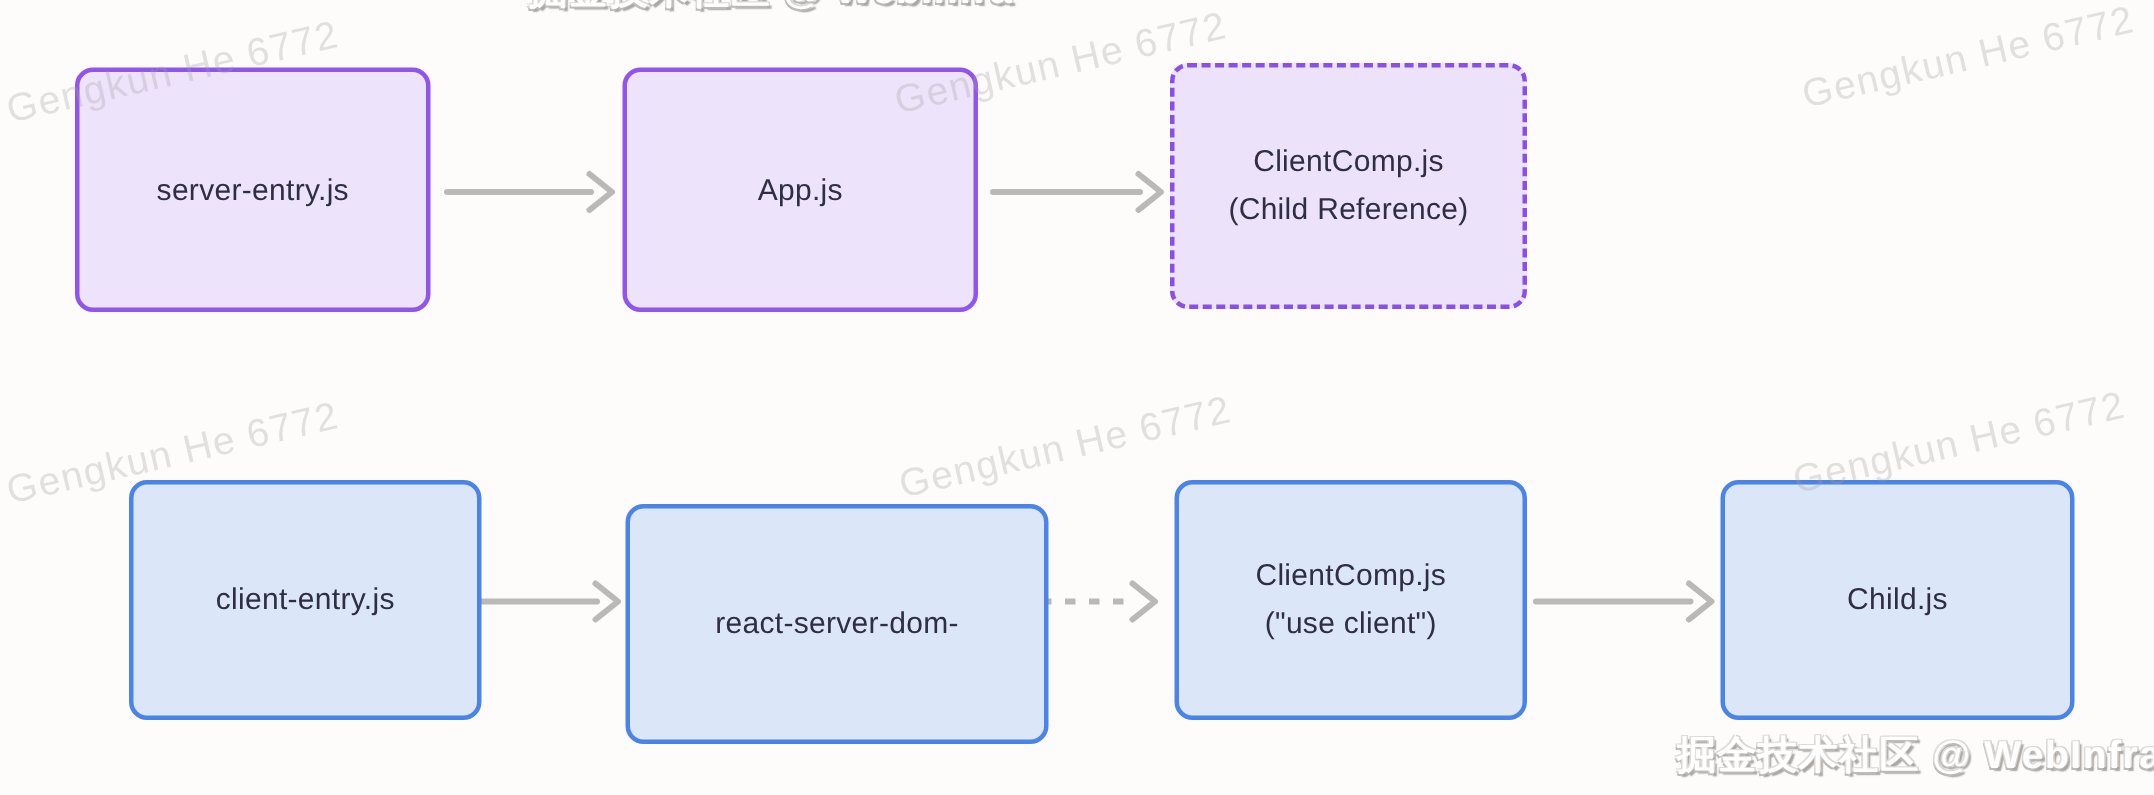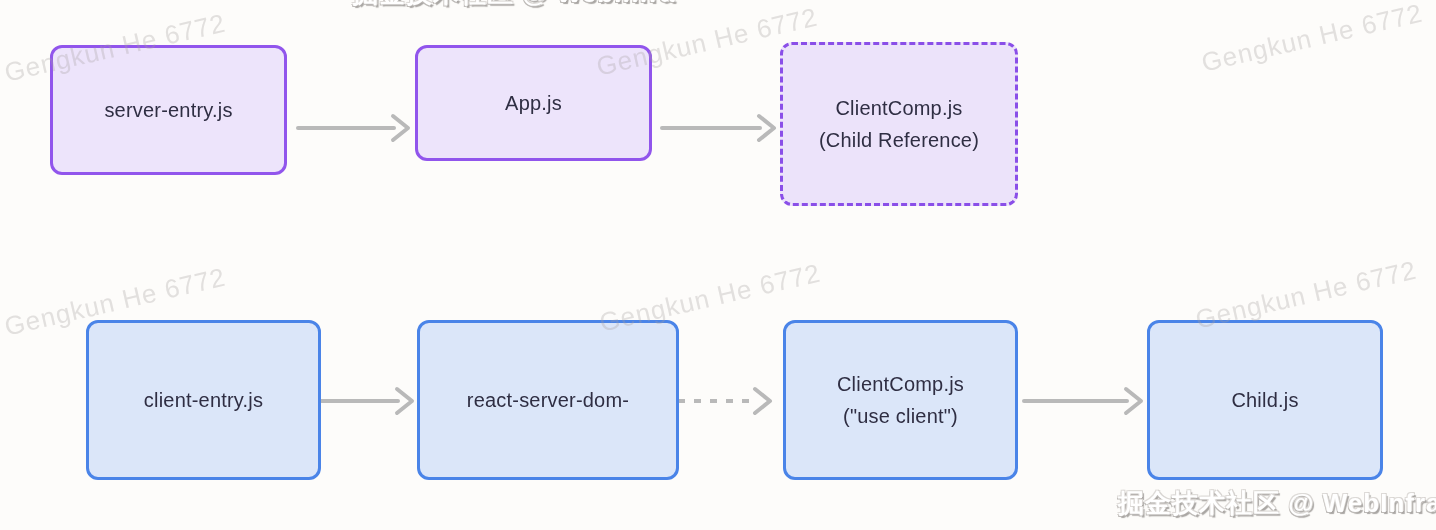--- a/index.html
+++ b/index.html
@@ -13,25 +13,25 @@
     position:absolute;box-sizing:border-box;border-radius:12px;
     display:flex;flex-direction:column;align-items:center;justify-content:center;
     text-align:center;font-size:20px;line-height:32px;color:#2f2e43;
     letter-spacing:0.2px;
   }
   .node .l2:empty{display:none;}
   .purple-solid{background:#ede4fb;border:3px solid #9155ec;}
   .purple-dashed{background:#ece3fa;border:3px dashed #8a4fe8;}
   .blue-solid{background:#dbe6f9;border:3px solid #4a84e8;}
 
-  .n-server-entry{left:50px;top:45px;width:237px;height:130px;}
-  .n-app{left:415px;top:45px;width:237px;height:116px;}
+  .n-server-entry{left:50px;top:45px;width:237px;height:163px;}
+  .n-app{left:415px;top:45px;width:237px;height:163px;}
   .n-client-comp-ref{left:780px;top:42px;width:238px;height:164px;}
   .n-client-entry{left:50px;top:320px;width:235px;height:160px;margin-left:36px;}
-  .n-rsdw{left:417px;top:320px;width:262px;height:160px;}
+  .n-rsdw{left:417px;top:336px;width:282px;height:160px;}
   .n-client-comp-use{left:783px;top:320px;width:235px;height:160px;}
   .n-child{left:1147px;top:320px;width:236px;height:160px;}
 
   
   .edges{position:absolute;left:0;top:0;width:1436px;height:530px;pointer-events:none;}
 
   
   .wm-tile{
     position:absolute;font-size:26px;color:rgba(166,160,160,0.30);
     white-space:nowrap;transform:rotate(-13deg);transform-origin:0 50%;

